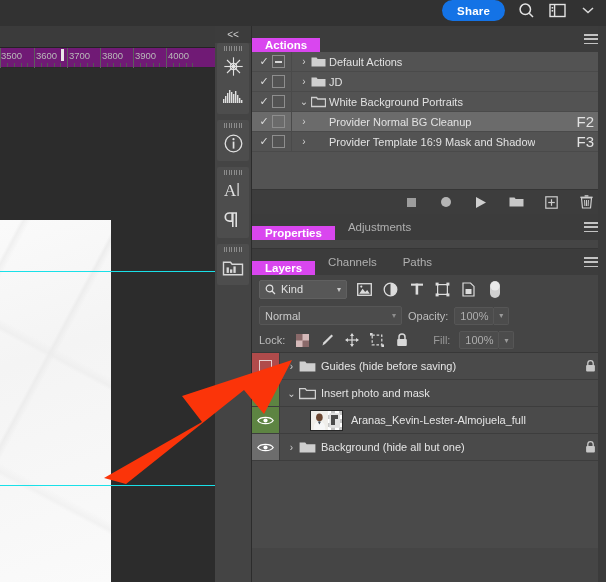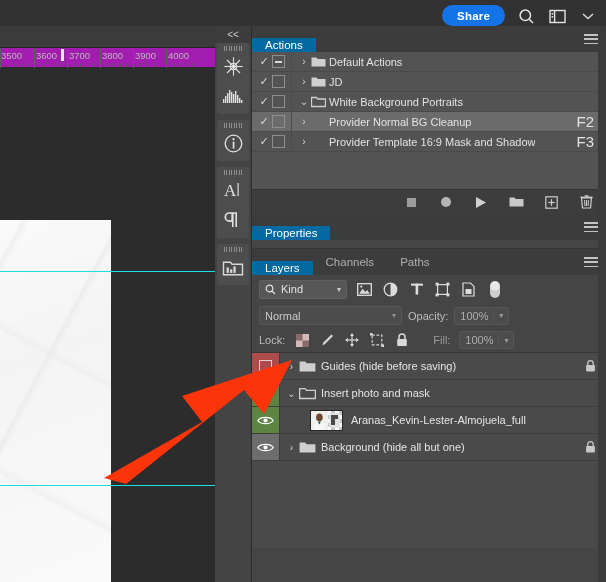--- a/index.html
+++ b/index.html
@@ -9,21 +9,21 @@
     font-family: "Liberation Sans", sans-serif;
     overflow: hidden;
     -webkit-font-smoothing: antialiased;
   }
   #app { position: relative; width: 606px; height: 582px; }
 
   
   .topbar {
     position: absolute; left: 0; top: 0; width: 606px; height: 26px;
     background: #323232;
-    display: flex; align-items: flex-end; justify-content: flex-end;
+    display: flex; align-items: flex-start; justify-content: flex-end;
     padding-right: 8px; gap: 11px;
   }
   .share-btn {
     background: #1473e6; color: #fff; border: none; border-radius: 13px;
     font-size: 11.5px; font-weight: bold; font-family: "Liberation Sans", sans-serif;
     height: 21px; padding: 0 15px; cursor: pointer; letter-spacing: .2px;
   }
   .tb-icon { width: 20px; height: 20px; display: flex; align-items: center; justify-content: center; cursor: pointer; }
   .tb-icon svg { display: block; }
 
@@ -31,21 +31,21 @@
   .canvas-area {
     position: absolute; left: 0; top: 26px; width: 215px; height: 556px;
     background: #2c2c2c; overflow: hidden;
   }
   .tab-strip {
     position: absolute; left: 0; top: 0; width: 215px; height: 22px;
     background: #3b3b3b; border-bottom: 1px solid #232323;
   }
   .ruler {
     position: absolute; left: 0; top: 22px; width: 215px; height: 20px;
-    background: #a21caf; border-bottom: 1px solid #2a2a2a;
+    background: #701a75; border-bottom: 1px solid #2a2a2a;
   }
   .ruler .rtick {
     position: absolute; top: 0; height: 20px; border-left: 1px solid #5e5e5e;
   }
   .ruler .rlabel {
     position: absolute; top: 2px; font-size: 9.5px; color: #b9b9b9;
     font-family: "Liberation Sans", sans-serif; white-space: nowrap;
   }
   .ruler .minor {
     position: absolute; bottom: 0; width: 1px; height: 4px; background: #555;
@@ -105,21 +105,21 @@
   .panel-head {
     display: flex; align-items: stretch; height: 26px;
     background: #3c3c3c; position: relative;
   }
   .ptab {
     display: flex; align-items: center; padding: 0 13px;
     font-size: 11.5px; color: #b0b0b0; cursor: pointer;
     font-family: "Liberation Sans", sans-serif;
   }
   .ptab.active {
-    background: #0369a1; color: #ffffff; font-weight: normal; margin-top: 12px;
+    background: #d946ef; color: #ffffff; font-weight: bold; margin-top: 12px;
   }
   .pmenu {
     position: absolute; right: 8px; top: 8px; width: 14px; height: 10px;
     display: flex; flex-direction: column; justify-content: space-between;
     cursor: pointer;
   }
   .pmenu i { display: block; height: 1.5px; background: #c3c3c3; width: 14px; }
 
   
   .actions-panel { height: 188px; background: #535353; position: relative; }
@@ -566,20 +566,21 @@
             <line x1="6.5" y1="5" x2="6.5" y2="11" stroke="#cdcdcd" stroke-width="1"></line>
             <line x1="8.4" y1="5" x2="8.1" y2="11" stroke="#cdcdcd" stroke-width="1"></line>
           </svg>
         </div>
       </div>
     </div>
 
     <div class="props-panel">
       <div class="panel-head">
         <div class="ptab active">Properties</div>
+        <div class="ptab">Adjustments</div>
         <div class="pmenu">
             <i></i>
             <i></i>
             <i></i>
           </div>
       </div>
       <div class="props-body"></div>
     </div>
 
     <div class="layers-panel">

